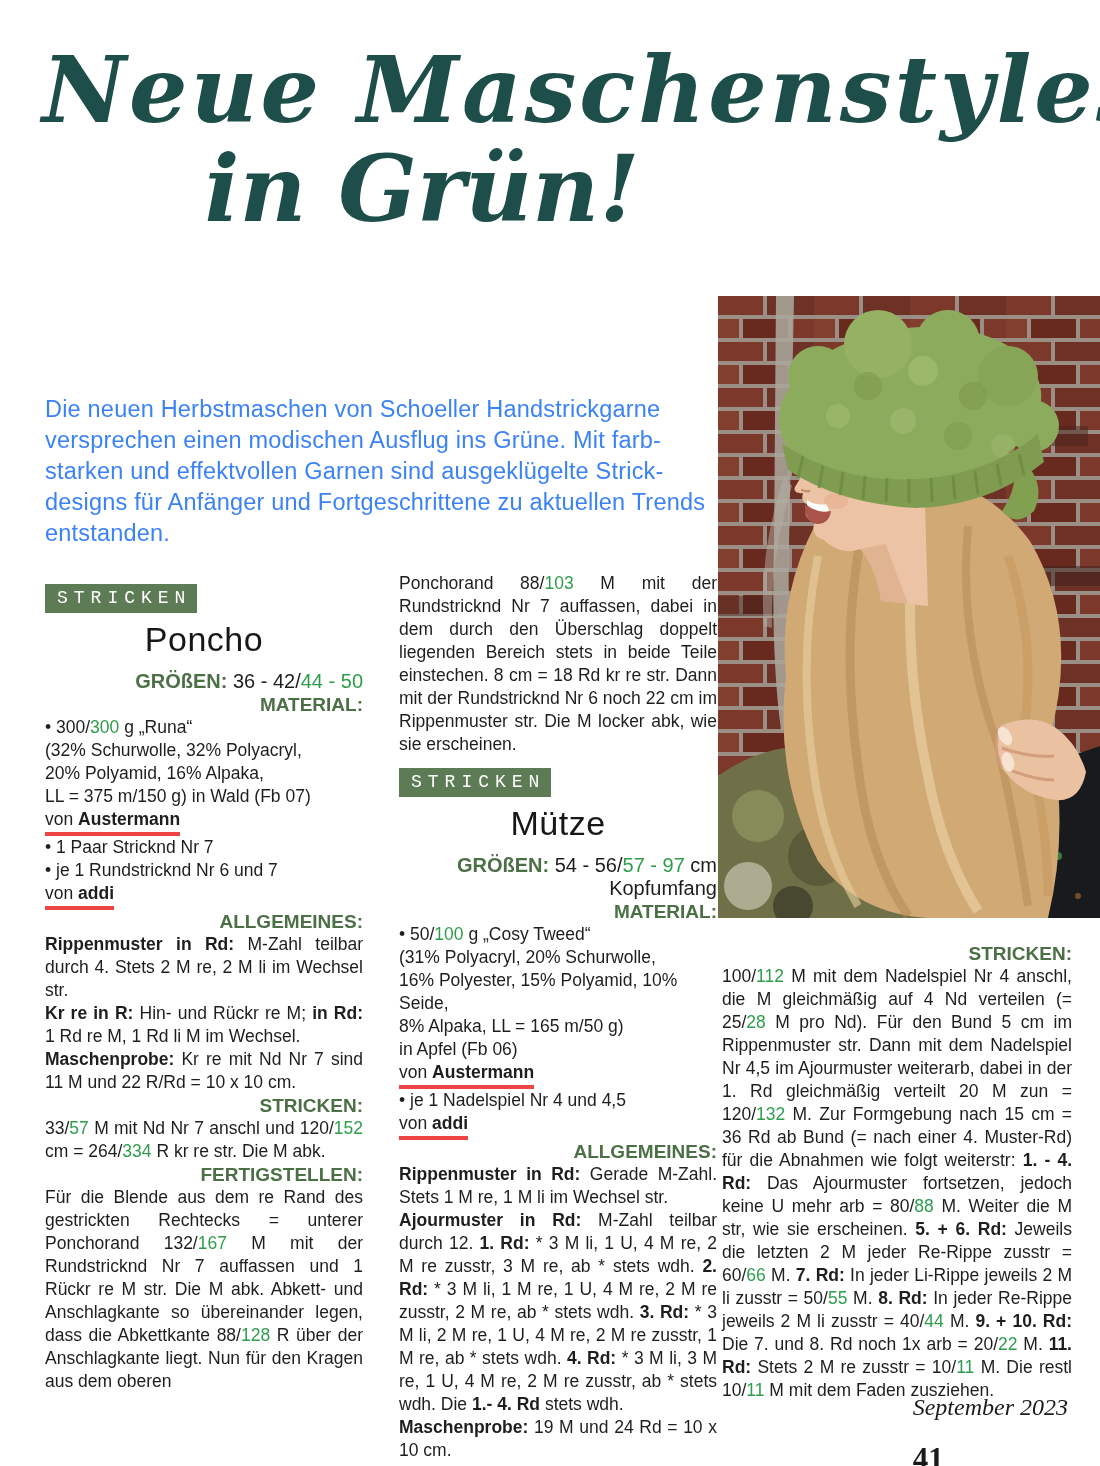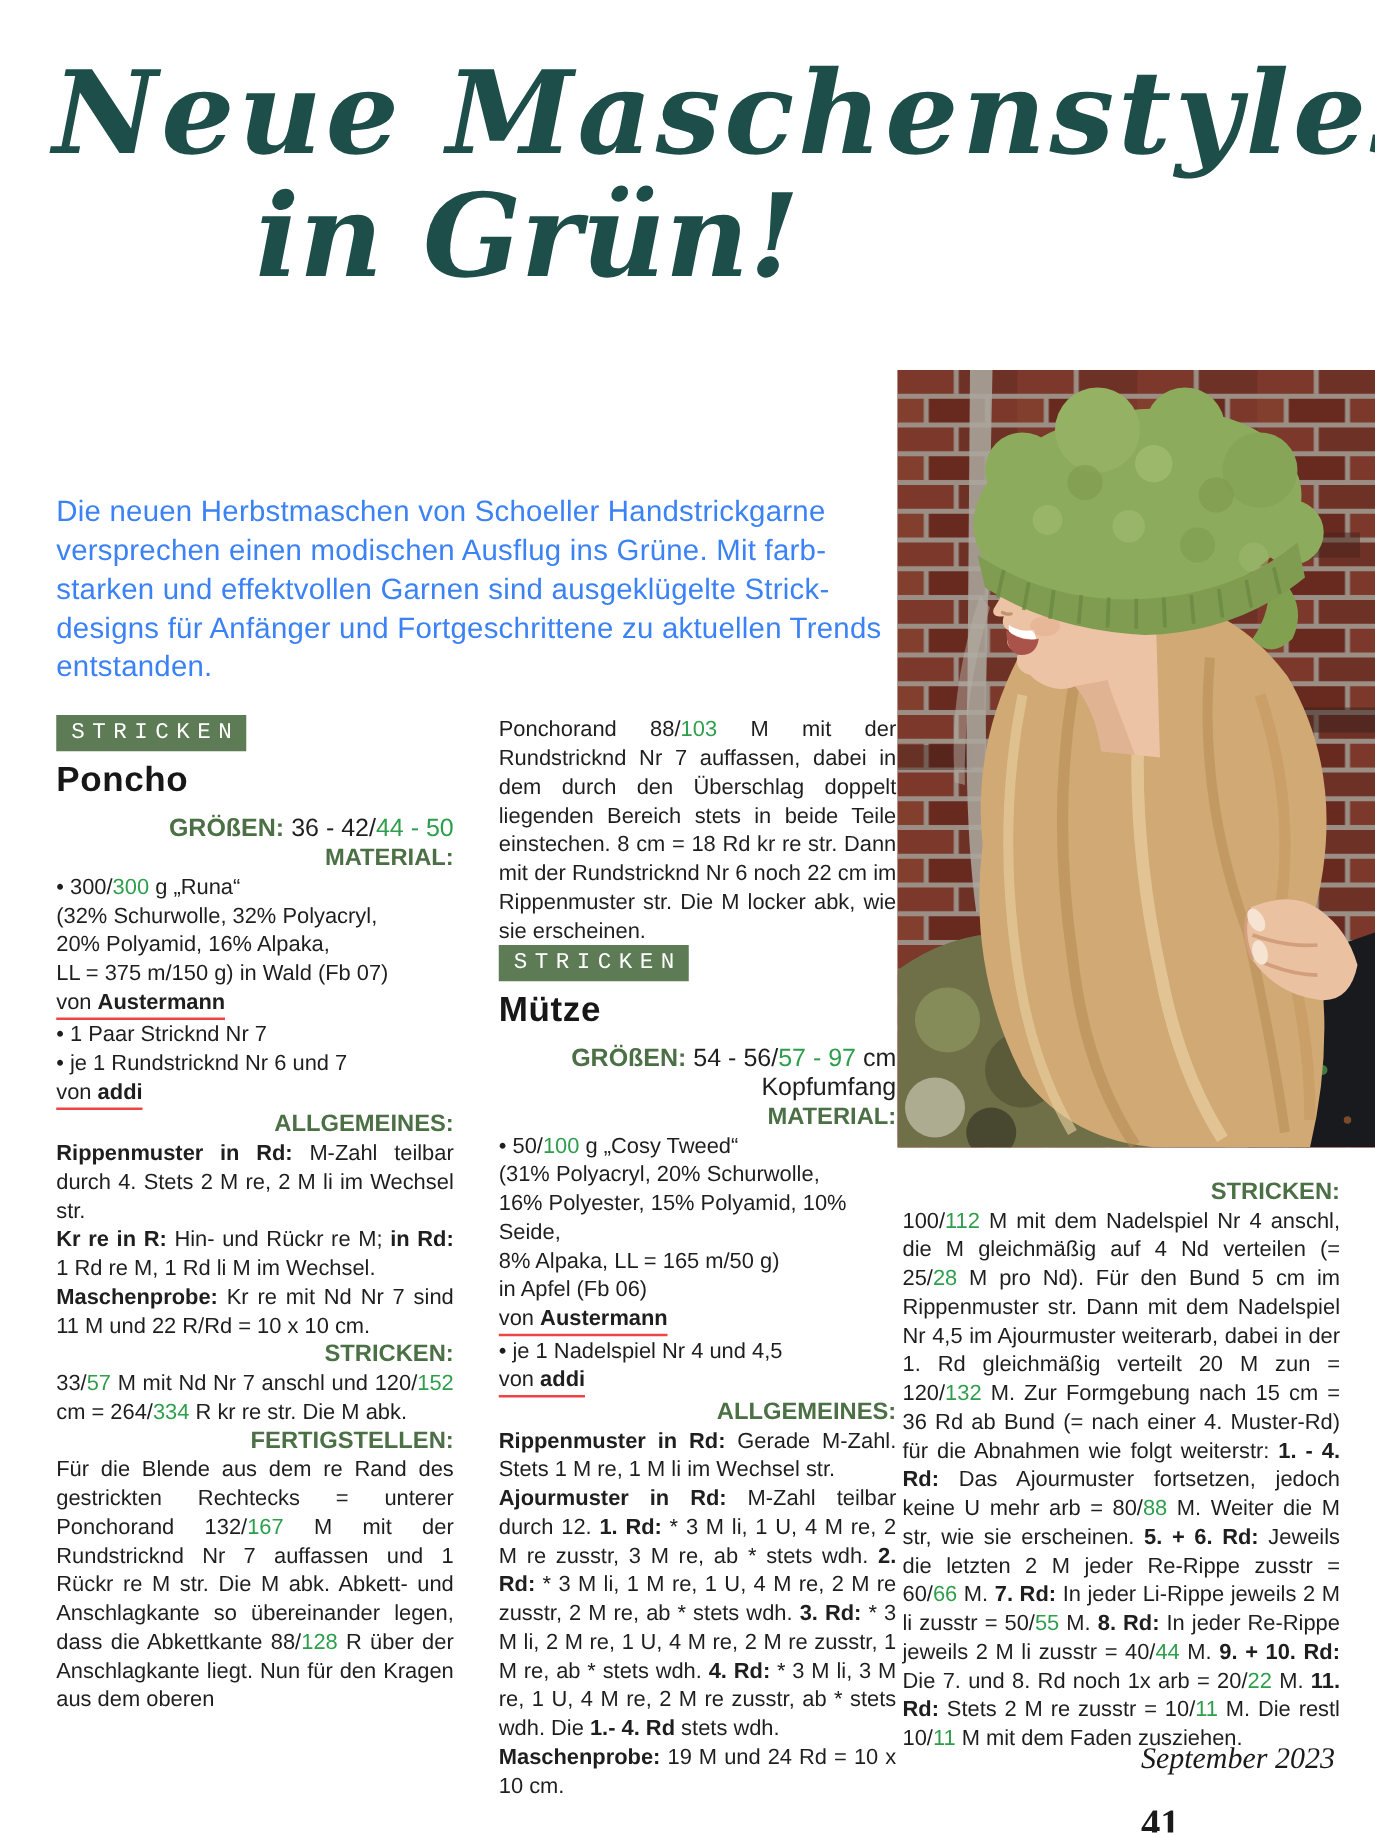--- a/index.html
+++ b/index.html
@@ -29,30 +29,30 @@
   
   .col{position:absolute;top:572px;width:318px;font-size:17.5px;line-height:23px;
     text-align:justify;color:#1e1e1e;}
   #col-left{left:45px;}
   #col-middle{left:399px;}
   #col-right{left:722px;top:942px;width:350px;}
   .col p{margin:0;}
   .badge{display:inline-block;background:var(--badge-green);color:#ffffff;
     font-family:"Liberation Mono","DejaVu Sans Mono",monospace;
     font-size:18px;letter-spacing:6px;padding:3px 6px 3px 12px;margin:14px 0 6px 0;}
-  .col .badge:first-child{margin-top:0;}
-  .pattern-title{font-size:28px;font-weight:700;margin:2px 0 12px 0;text-align:left;
+  .col .badge:first-child{margin-top:12px;}
+  .pattern-title{font-size:34px;font-weight:400;margin:2px 0 12px 0;text-align:center;
     letter-spacing:0.5px;color:#171717;line-height:1.1;}
   .sizes{font-size:20px;margin:0 0 22px 0;text-align:right;}
   .col-heading{color:var(--heading-green);font-weight:bold;font-size:19px;
     margin:22px 0 2px 0;text-align:right;}
   .col .col-heading:first-child{margin-top:0;}
   .line{text-align:left;}
   .von{text-align:left;margin-bottom:12px;}
-  .von-underline{display:inline-block;border-bottom:2px solid #ef4444;padding-bottom:1px;}
+  .von-underline{display:inline-block;border-bottom:4px solid #ef4444;padding-bottom:1px;}
   .run-n{}
   .run-b{font-weight:bold;}
   .run-g{color:var(--accent-green);}
   .run-gb{color:var(--heading-green);font-weight:bold;}
   
   .footer{position:absolute;top:1394px;right:32px;display:flex;align-items:baseline;gap:20px;
     font-family:"Liberation Serif",serif;color:#1a1a1a;flex-direction:column;}
   .footer-issue{font-style:italic;font-size:24px;}
   .footer-page{font-size:31px;font-weight:bold;}
 </style>

